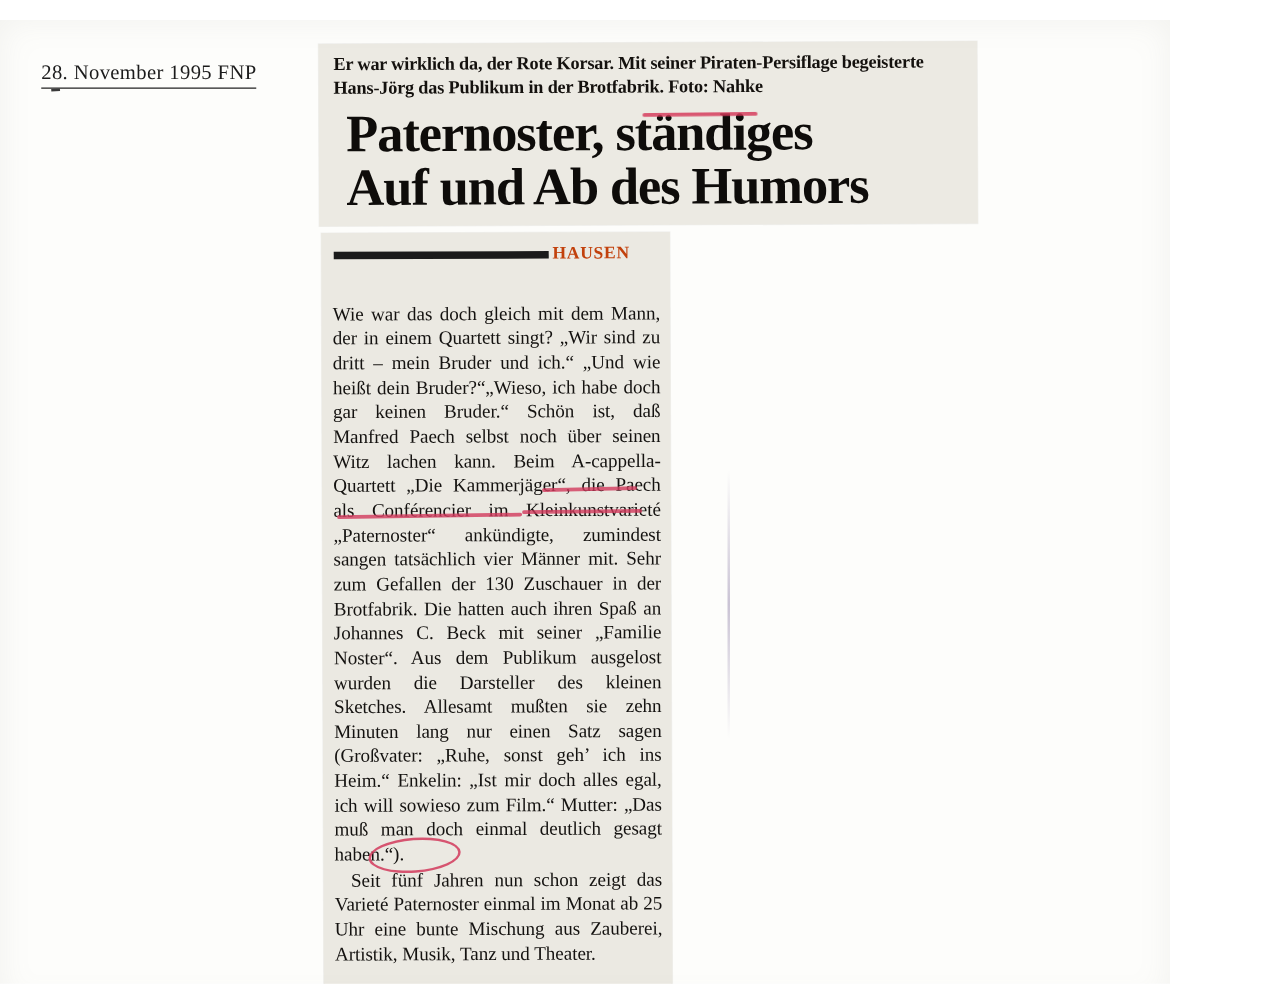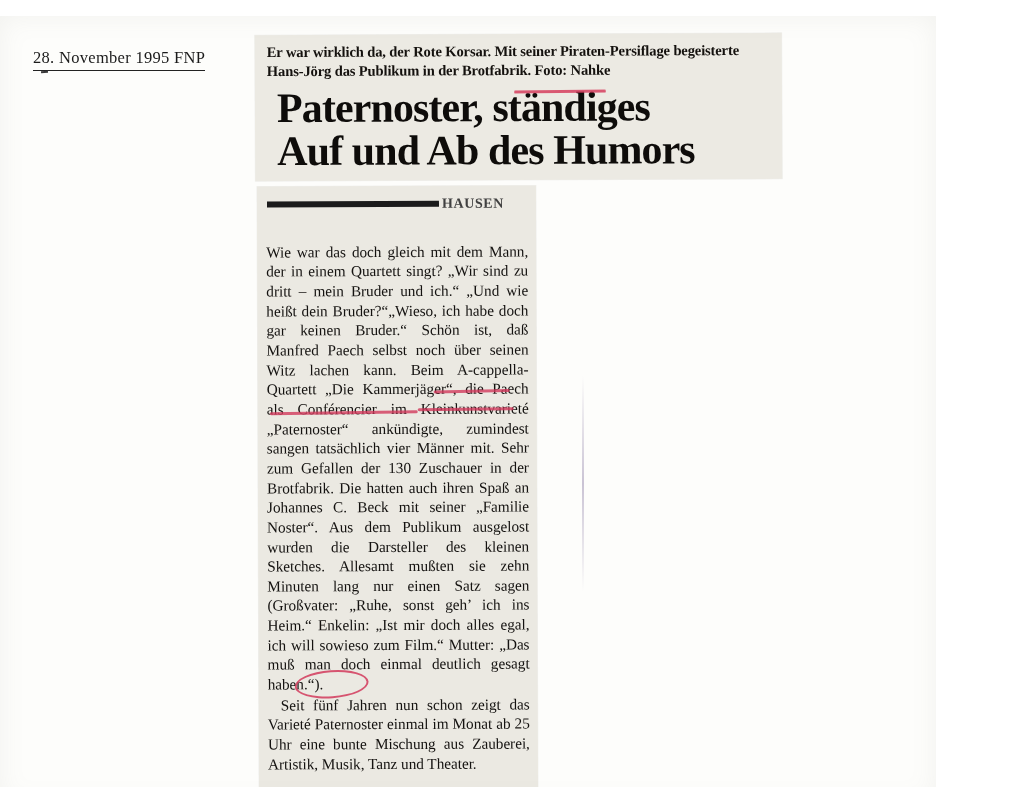--- a/index.html
+++ b/index.html
@@ -139,21 +139,21 @@
   #dateline-rule {
     width: 172px;
     height: 6px;
     background: #1b1b1b;
   }
   #dateline-text {
     font-family: "Liberation Serif", serif;
     font-weight: bold;
     font-size: 14px;
     letter-spacing: 0.6px;
-    color: #404040;
+    color: #c2410c;
     margin-left: 3px;
   }
 
   #body-text {
     font-family: "Liberation Serif", serif;
     font-size: 15.3px;
     line-height: 1.285;
     color: #141210;
     text-align: justify;
     text-justify: inter-word;

